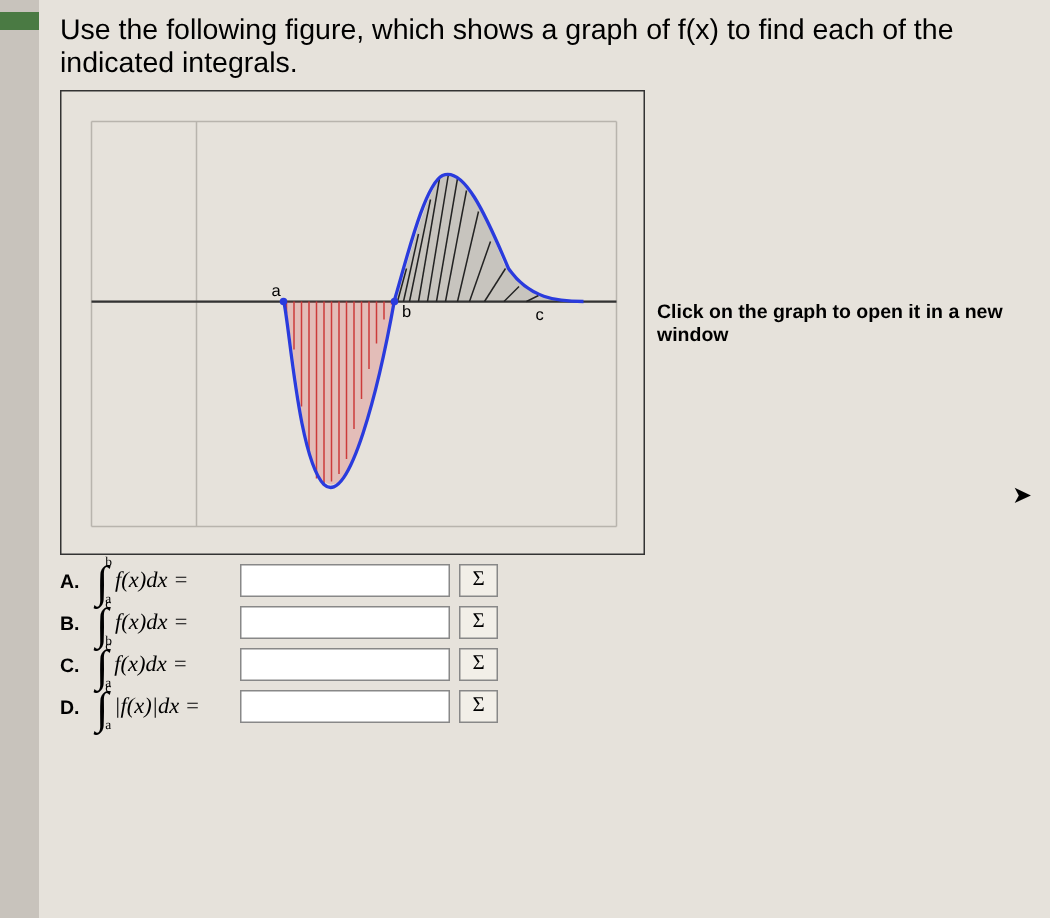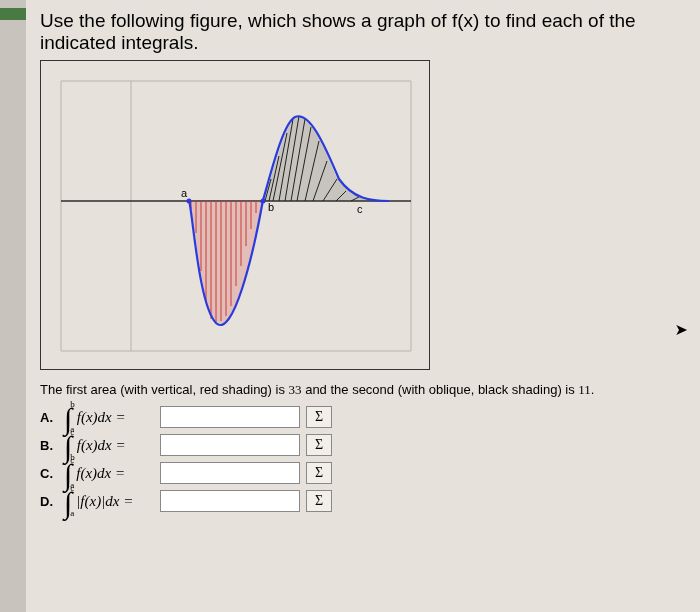--- a/index.html
+++ b/index.html
@@ -183,27 +183,25 @@
         <path d="M 148 139 C 152 155, 158 245, 175 262 C 192 278, 212 195, 222 139 C 230 112, 242 62, 254 56 C 268 50, 282 80, 298 118 C 312 138, 330 140, 348 140" fill="none" stroke="#2a3bdd" stroke-width="2.2"></path>
 
         <circle cx="148" cy="140" r="2.5" fill="#2a3bdd"></circle>
         <circle cx="222" cy="140" r="2.5" fill="#2a3bdd"></circle>
 
         <text x="140" y="136" font-size="11" font-family="Arial">a</text>
         <text x="227" y="150" font-size="11" font-family="Arial">b</text>
         <text x="316" y="152" font-size="11" font-family="Arial">c</text>
       </svg>
     </div>
+    <div class="caption">Click on the graph to open it in a new window</div>
   </div>
 
   <span class="cursor-icon">➤</span>
 
-  <div class="area-text">
-    <span>The first area (with vertical, red shading) is </span><span class="num">33</span><span> and the second (with oblique, black shading) is </span><span class="num">11</span><span>.</span>
-  </div>
 
   <div class="qrow">
     <span class="qlabel">A.</span>
     <span class="integral">
       <span class="intsym">∫</span>
       <span class="bounds">
         <span class="up">b</span>
         <span class="lo">a</span>
       </span>
       <i>f(x)dx =</i>

